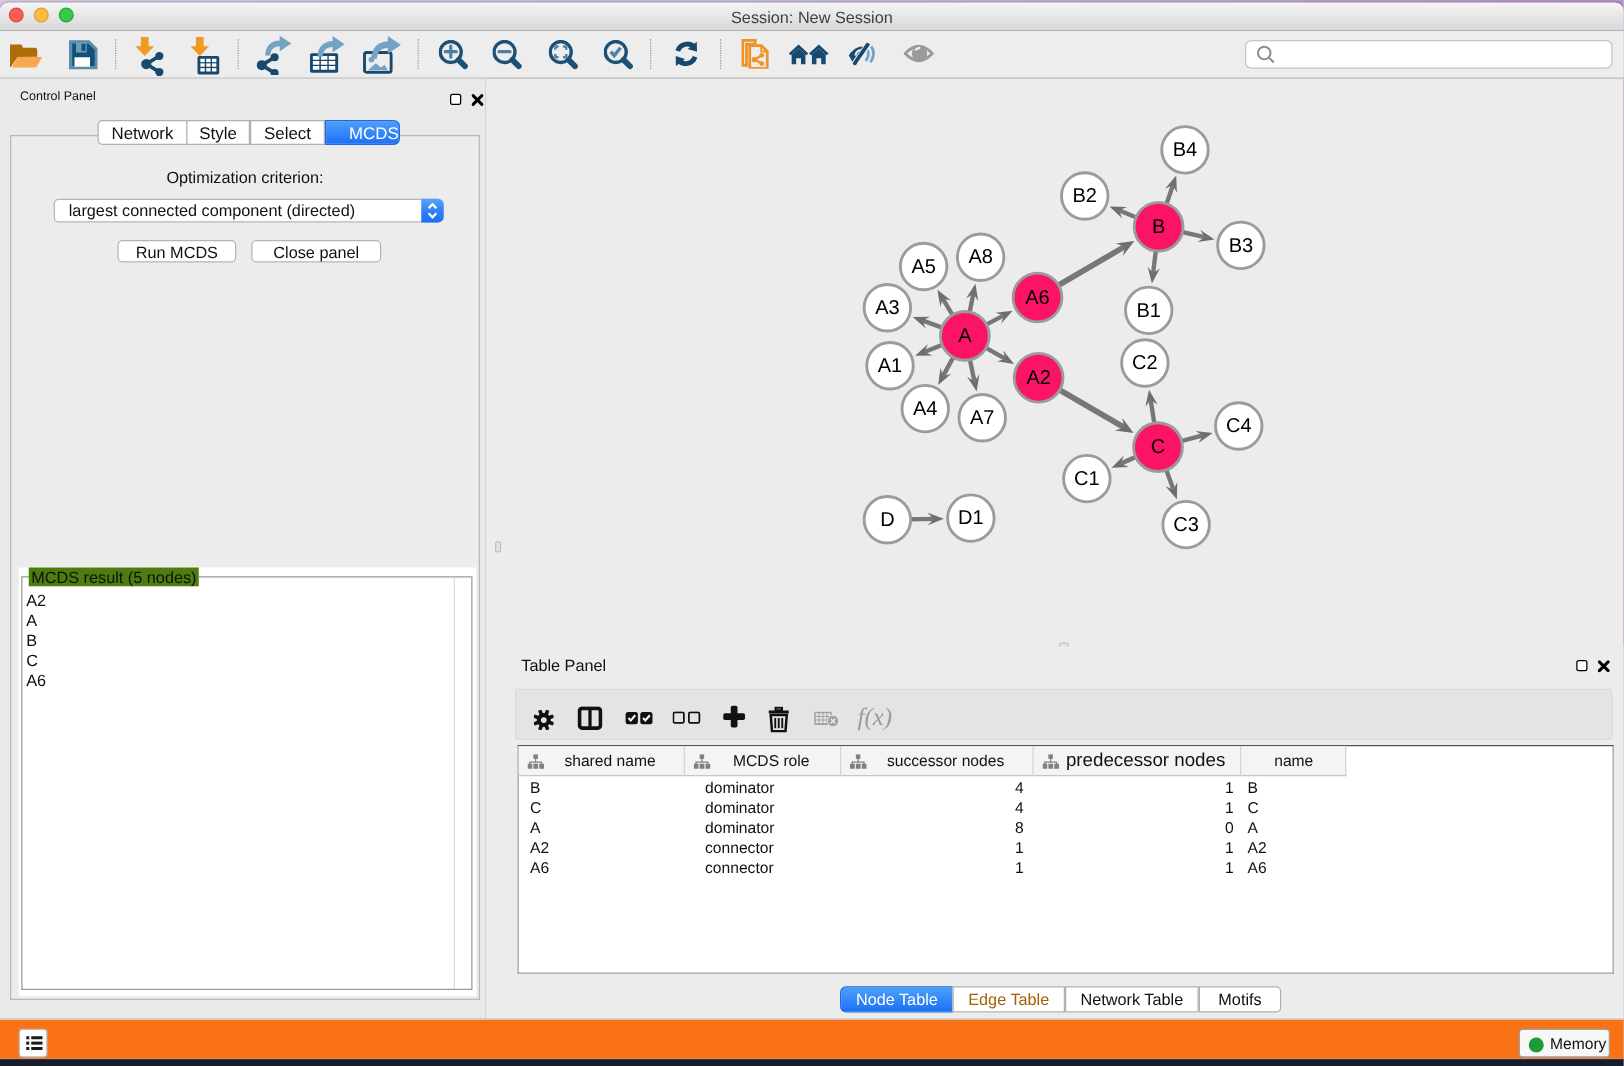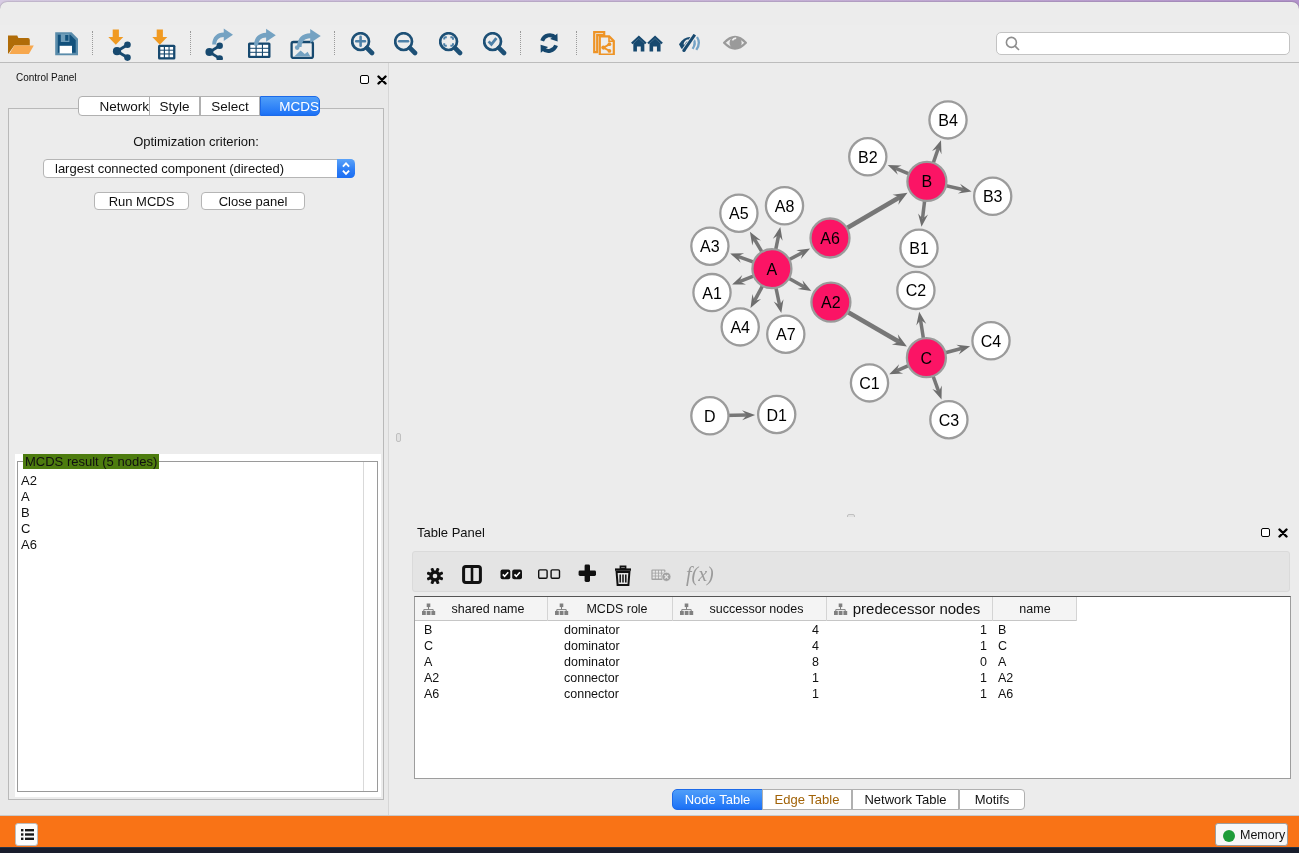--- a/index.html
+++ b/index.html
@@ -1,20 +1,26 @@
 <!DOCTYPE html>
 <html><head><meta charset="utf-8"><style>
 *{margin:0;padding:0;box-sizing:border-box}
 html,body{width:1299px;height:853px;overflow:hidden}
 body{font-family:"Liberation Sans",sans-serif;background:linear-gradient(90deg,#d8cce4,#c9b4da 60%,#b495cd);position:relative;font-size:13px;color:#111}
 .abs{position:absolute}
 .vsep{position:absolute;top:31px;height:24px;border-left:1px dotted #9a9a9a;width:0}
 </style></head><body>
 <div class="abs" style="left:0;top:845px;width:1299px;height:8px;background:linear-gradient(#5b6f85 0 2px,#2a3b52 2px 3px,#181d2c 3px)"></div>
 <div class="abs" style="left:0;top:2px;width:1299px;height:845px;background:#ececec;border-radius:7px 7px 0 0;box-shadow:0 0 2px rgba(0,0,0,.4)">
+<div class="abs" style="left:0;top:0;width:1299px;height:23px;background:linear-gradient(#f5f5f5,#d8d8d8);border-bottom:1px solid #b1b1b1;border-radius:7px 7px 0 0">
+      <div class="abs" style="left:7px;top:4px;width:12px;height:12px;border-radius:50%;background:#fc5b57;border:1px solid #dd4743"></div>
+      <div class="abs" style="left:27px;top:4px;width:12px;height:12px;border-radius:50%;background:#fdbc40;border:1px solid #dd9d33"></div>
+      <div class="abs" style="left:47px;top:4px;width:12px;height:12px;border-radius:50%;background:#35ca4a;border:1px solid #2aa437"></div>
+      <div style="text-align:center;line-height:23px;font-size:13px;color:#404040">Session: New Session</div>
+    </div>
 <div class="abs" style="left:0;top:23px;width:1299px;height:38px;background:#ededed;border-bottom:1px solid #bcbcbc">
 <svg class="abs" style="left:6px;top:8px" width="29" height="22" viewBox="0 0 29 22">
         <path d="M2 2.5 h9.2 l1.2 2.6 h9.6 q1.8 0 1.8 1.8 v5.5 l-15.6 .2 -5.6 8 h-0.6 z" fill="#b06c08"></path>
         <path d="M8.3 12.6 h19.5 l-4.9 8.4 h-19.6 z" fill="#f7a84e"></path>
       </svg>
 <svg class="abs" style="left:53.5px;top:7px" width="24" height="24" viewBox="0 0 24 24">
         <path d="M2.5 1.5 h14.5 l6 6 v14.5 h-20.5 z" fill="#12517c" stroke="#5a8cab" stroke-width="2.6"></path>
         <rect x="6.8" y="1.8" width="8.6" height="8.2" fill="#6e9cb8"></rect>
         <rect x="11.2" y="3" width="3.2" height="5.7" fill="#12517c"></rect>
         <rect x="5.6" y="13.8" width="12.4" height="7.6" fill="#ffffff"></rect>
@@ -134,21 +140,21 @@
         <line x1="10.1" y1="10.1" x2="14" y2="14" stroke="#8e8e8e" stroke-width="1.6"></line>
       </svg>
 </div>
 <div class="abs" style="left:0;top:61px;width:389px;height:753px;background:#e9e9e9;border-right:1px solid #d6d6d6">
 <div class="abs" style="left:16px;top:9px;font-size:10px">Control Panel</div>
 <div class="abs" style="left:360px;top:12px;width:9px;height:9px;border:1.8px solid #000;border-radius:2px;background:#fff"></div>
 <svg class="abs" style="left:377px;top:12px" width="10" height="10" viewBox="0 0 10 10">
         <path d="M1.5 1.5 L8.5 8.5 M8.5 1.5 L1.5 8.5" stroke="#000" stroke-width="2.4" stroke-linecap="round"></path>
       </svg>
 <div class="abs" style="left:8px;top:45px;width:376px;height:692px;background:#ececec;border:1px solid #b9b9b9"></div>
-<div class="abs" style="left:78px;top:33px;width:72px;height:20px;background:#fff;color:#111;border:1px solid #b0b0b0;border-radius:4px 0 0 4px;text-align:right;line-height:19px;font-size:13.5px;margin-left:0px">Network</div>
+<div class="abs" style="left:78px;top:33px;width:72px;height:20px;background:#fff;color:#111;border:1px solid #b0b0b0;border-radius:4px 0 0 4px;text-align:center;line-height:19px;font-size:13.5px;margin-left:0px">Network</div>
 <div class="abs" style="left:150px;top:33px;width:51px;height:20px;background:#fff;color:#111;border:1px solid #b0b0b0;border-radius:0;text-align:center;line-height:19px;font-size:13.5px;margin-left:-1px">Style</div>
 <div class="abs" style="left:201px;top:33px;width:60px;height:20px;background:#fff;color:#111;border:1px solid #b0b0b0;border-radius:0;text-align:center;line-height:19px;font-size:13.5px;margin-left:-1px">Select</div>
 <div class="abs" style="left:261px;top:33px;width:60px;height:20px;background:linear-gradient(#4f9ef9,#2277f7 88%,#1b6ff3);color:#fff;border:1px solid #1d6ae8;border-radius:0 5px 5px 0;text-align:right;line-height:19px;font-size:13.5px;margin-left:-1px">MCDS</div>
 <div class="abs" style="left:9px;top:71px;width:374px;text-align:center;font-size:13px">Optimization criterion:</div>
 <div class="abs" style="left:43px;top:96px;width:311px;height:19px;background:#fff;border:1px solid #b5b5b5;border-radius:4px">
         <div class="abs" style="left:11px;top:0;line-height:17px;font-size:13px">largest connected component (directed)</div>
         <div class="abs" style="left:293px;top:-1px;width:18px;height:19px;background:linear-gradient(#5ba3f9,#2e7ef5 55%,#1c6ef3);border-radius:0 4.5px 4.5px 0"><svg width="18" height="19" viewBox="0 0 18 19">
             <path d="M5.9 7.6 L9 4.3 L12.1 7.6 M5.9 11.6 L9 14.9 L12.1 11.6" stroke="#fff" stroke-width="1.8" fill="none"></path>
           </svg></div>
       </div>

